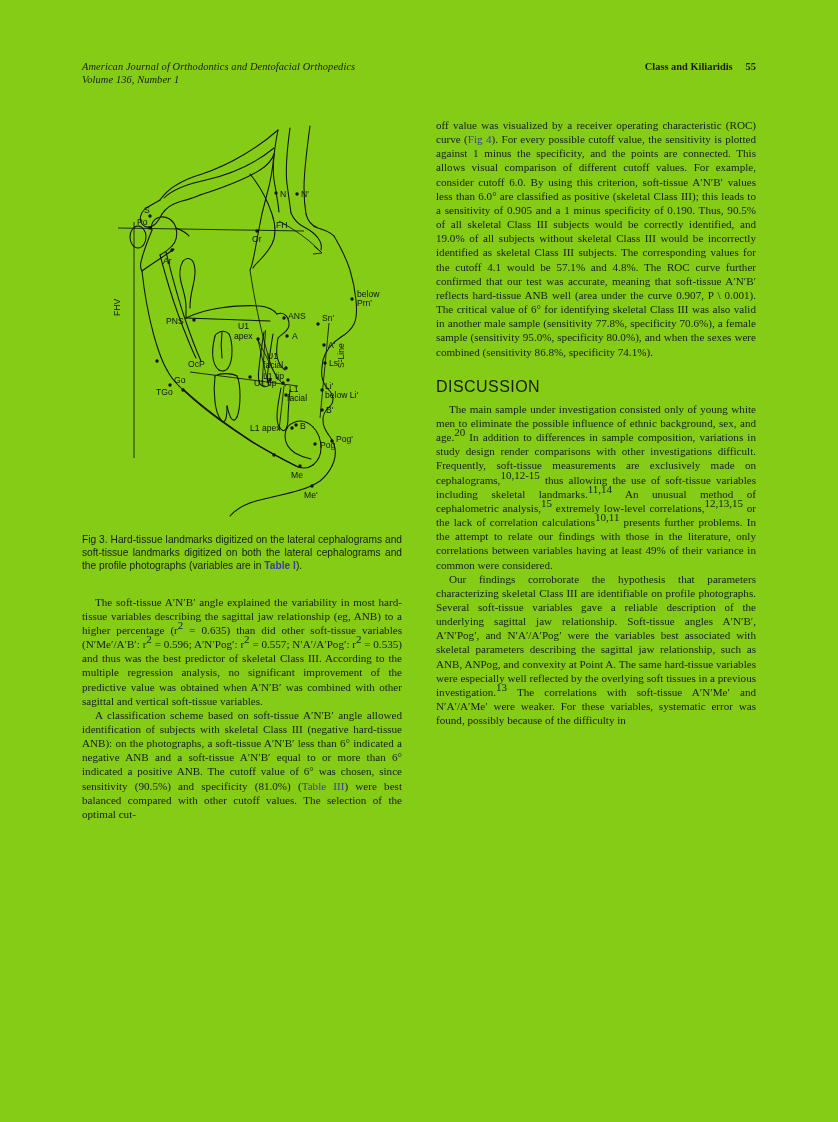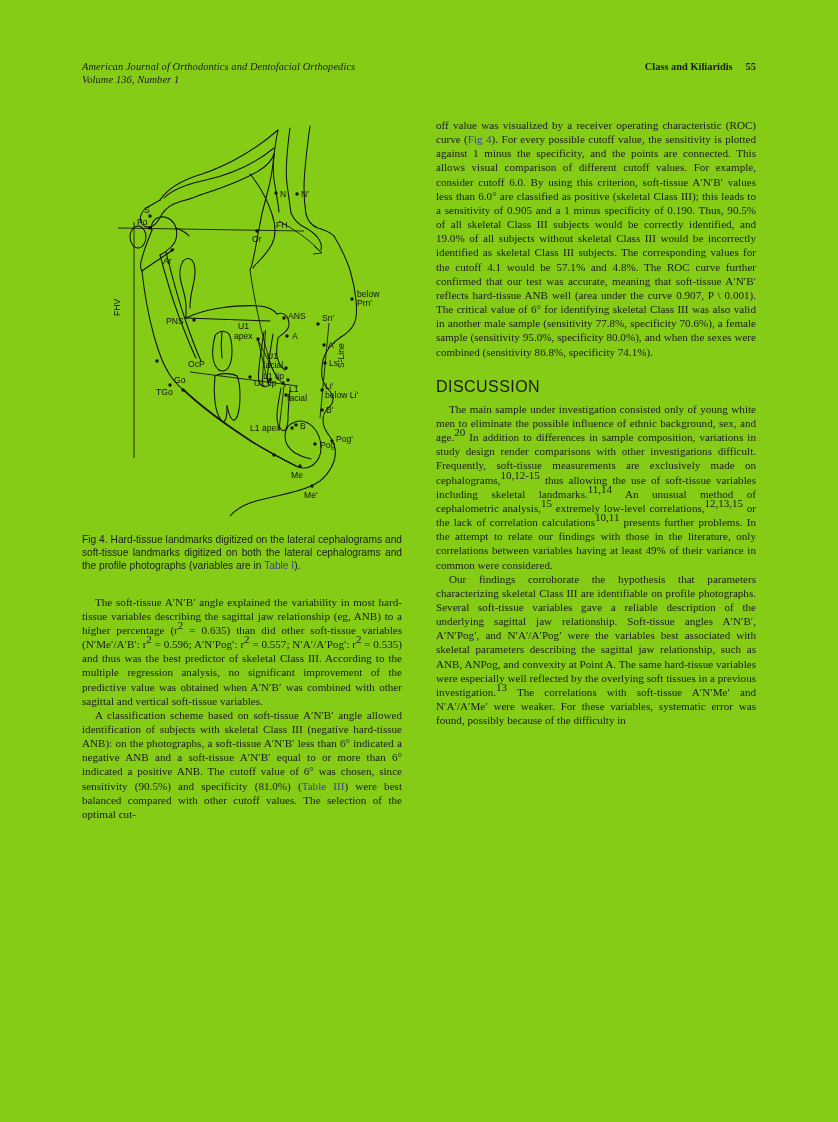--- a/index.html
+++ b/index.html
@@ -75,21 +75,21 @@
     height: 400px;
   }
   .fig-caption {
     margin-top: 15px;
     font-family: "Liberation Sans", sans-serif;
     font-size: 10.2px;
     line-height: 13.2px;
     text-align: justify;
     color: #1a1a1a;
   }
-  .fig-caption .link { color: #3a3aa8; }
+  .fig-caption .link { color: #3a3aa8; font-weight: bold; }
 
   .fig-gap { height: 22px; }
 
   
   .secthead {
     font-family: "Liberation Sans", sans-serif;
     font-size: 16px;
     letter-spacing: .45px;
     margin: 0;
     padding: 0;
@@ -315,21 +315,21 @@
         <text class="lbl" x="238" y="330">Pog</text>
         <text class="lbl" x="254" y="324">Pog'</text>
         <text class="lbl" x="209" y="360">Me</text>
         <text class="lbl" x="222" y="380">Me'</text>
         <text class="lbl" x="106" y="249">OcP</text>
         <text class="lbl" x="92" y="265">Go</text>
         <text class="lbl" x="74" y="277">TGo</text>
       </svg>
 
       <div class="fig-caption">
-        <span>Fig 4.</span><span> Hard-tissue landmarks digitized on the lateral cephalograms and soft-tissue landmarks digitized on both the lateral cephalograms and the profile photographs (variables are in </span><span class="link">Table I</span><span>).</span>
+        <span>Fig 3.</span><span> Hard-tissue landmarks digitized on the lateral cephalograms and soft-tissue landmarks digitized on both the lateral cephalograms and the profile photographs (variables are in </span><span class="link">Table I</span><span>).</span>
       </div>
     </div>
 
     <div class="fig-gap"></div>
 
 
     <p>The soft-tissue A<span class="prime">′</span>N<span class="prime">′</span>B<span class="prime">′</span> angle explained the variability in most hard-tissue variables describing the sagittal jaw relationship (eg, ANB) to a higher percentage (r<sup>2</sup> = 0.635) than did other soft-tissue variables (N<span class="prime">′</span>Me<span class="prime">′</span>/A<span class="prime">′</span>B<span class="prime">′</span>: r<sup>2</sup> = 0.596; A<span class="prime">′</span>N<span class="prime">′</span>Pog<span class="prime">′</span>: r<sup>2</sup> = 0.557; N<span class="prime">′</span>A<span class="prime">′</span>/A<span class="prime">′</span>Pog<span class="prime">′</span>: r<sup>2</sup> = 0.535) and thus was the best predictor of skeletal Class III. According to the multiple regression analysis, no significant improvement of the predictive value was obtained when A<span class="prime">′</span>N<span class="prime">′</span>B<span class="prime">′</span> was combined with other sagittal and vertical soft-tissue variables.</p>
 
     <p>A classification scheme based on soft-tissue A<span class="prime">′</span>N<span class="prime">′</span>B<span class="prime">′</span> angle allowed identification of subjects with skeletal Class III (negative hard-tissue ANB): on the photographs, a soft-tissue A<span class="prime">′</span>N<span class="prime">′</span>B<span class="prime">′</span> less than 6° indicated a negative ANB and a soft-tissue A<span class="prime">′</span>N<span class="prime">′</span>B<span class="prime">′</span> equal to or more than 6° indicated a positive ANB. The cutoff value of 6° was chosen, since sensitivity (90.5%) and specificity (81.0%) (<span class="link">Table III</span>) were best balanced compared with other cutoff values. The selection of the optimal cut-</p>
   </div>

